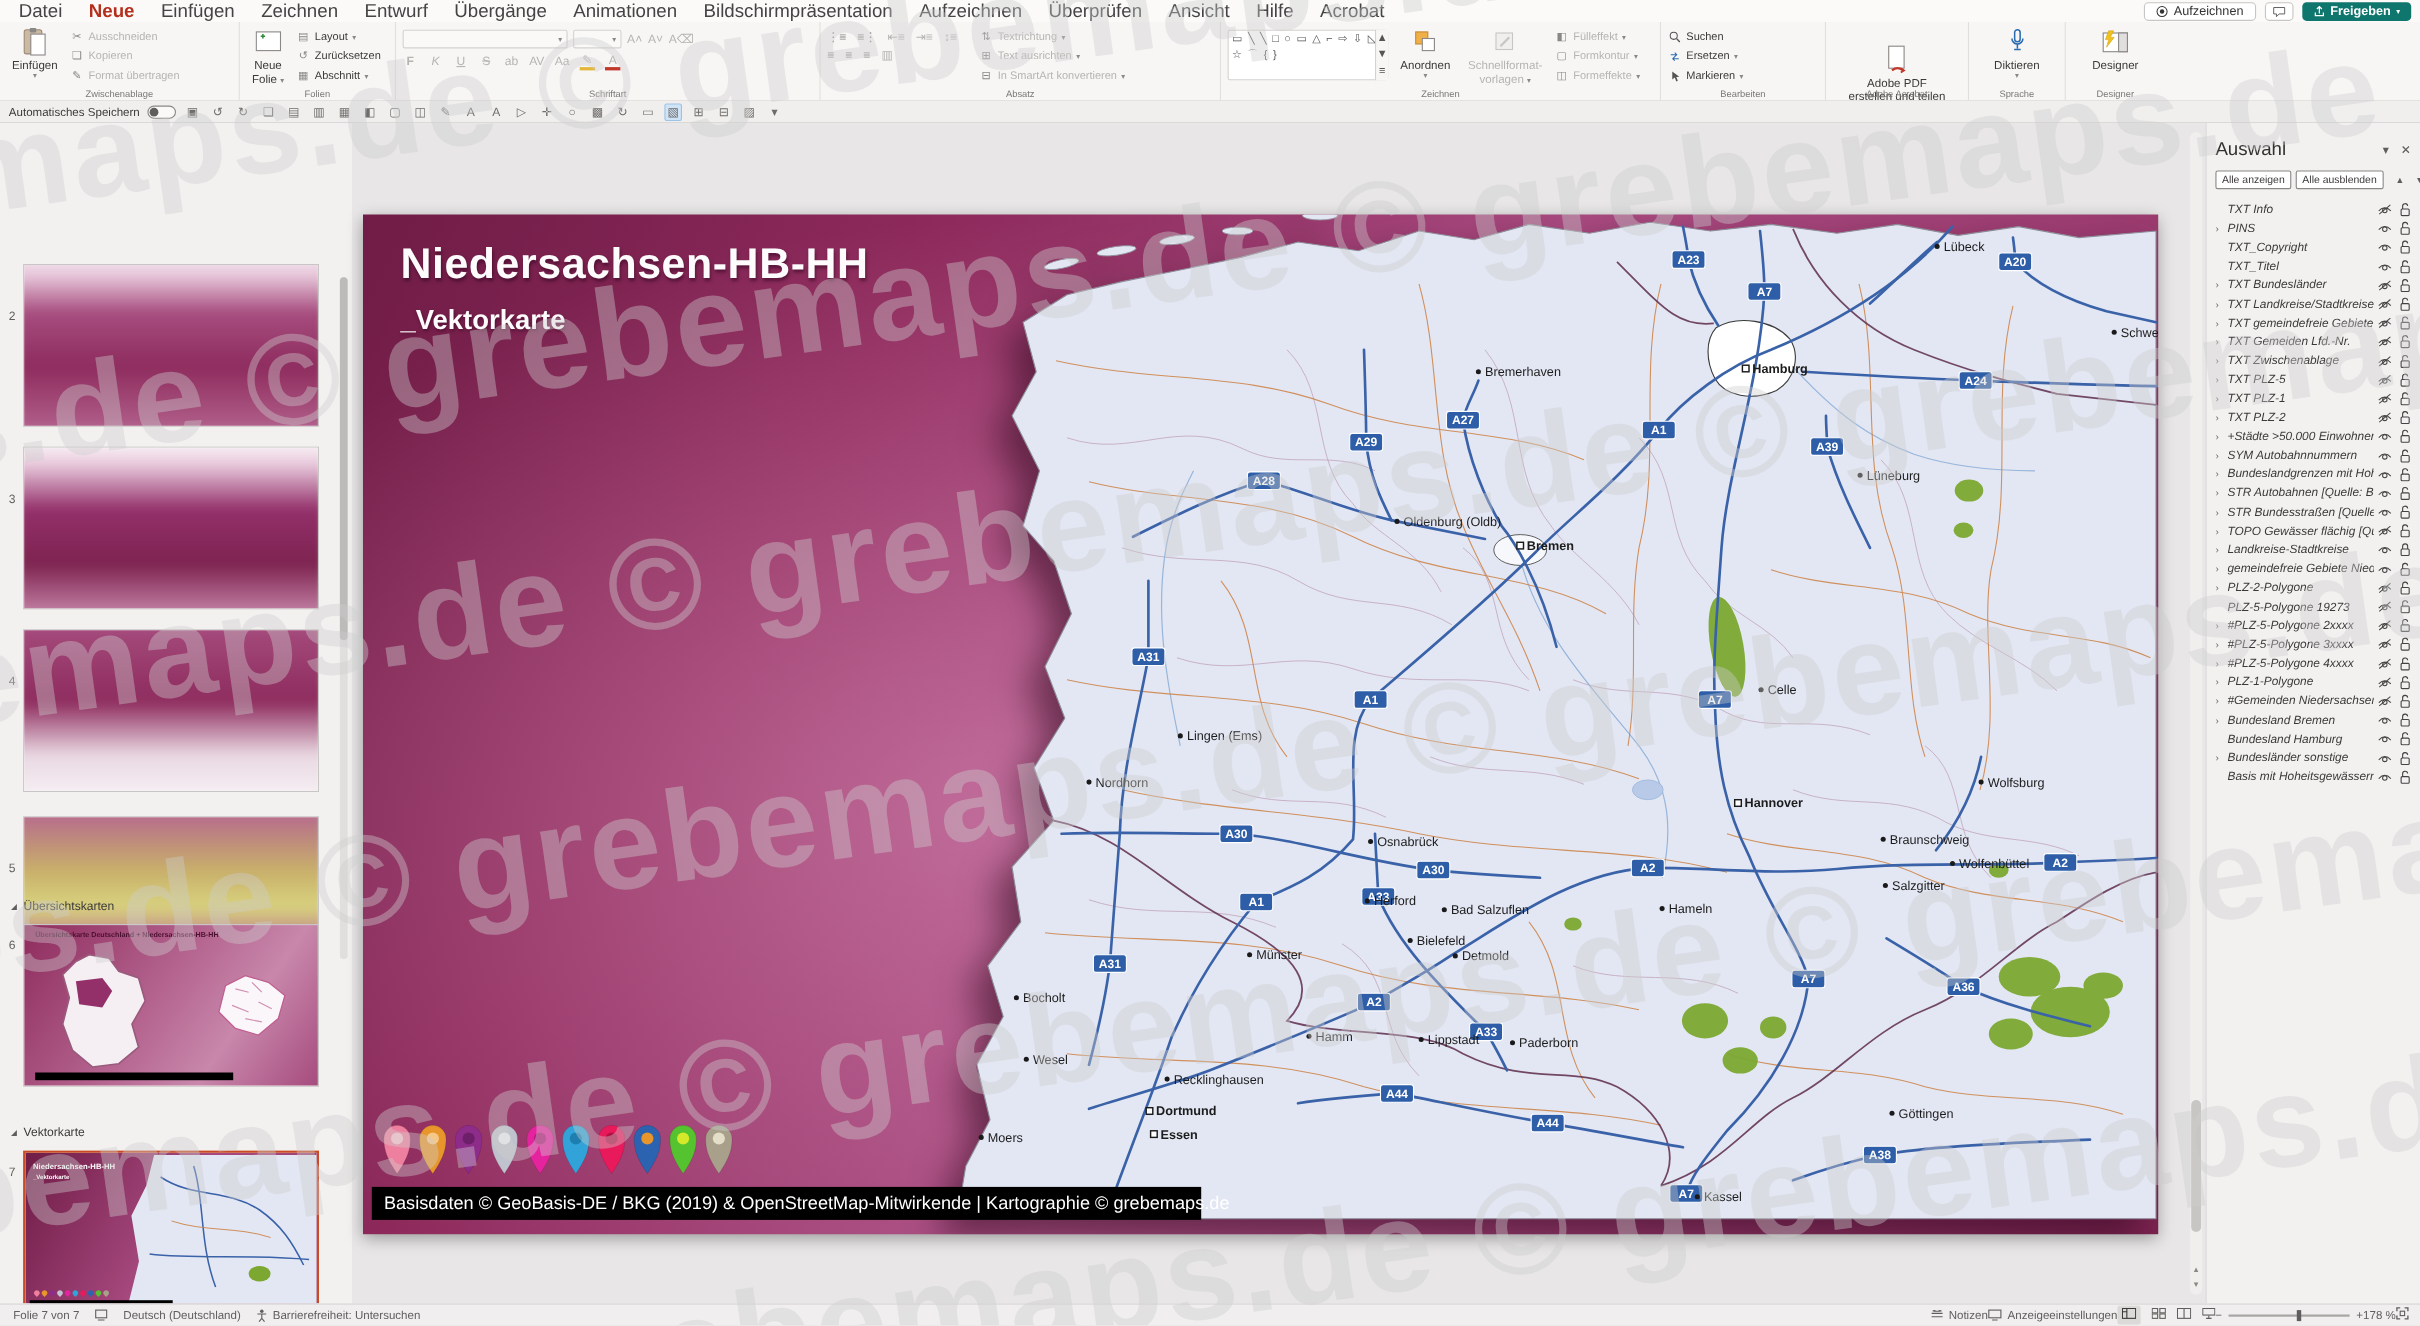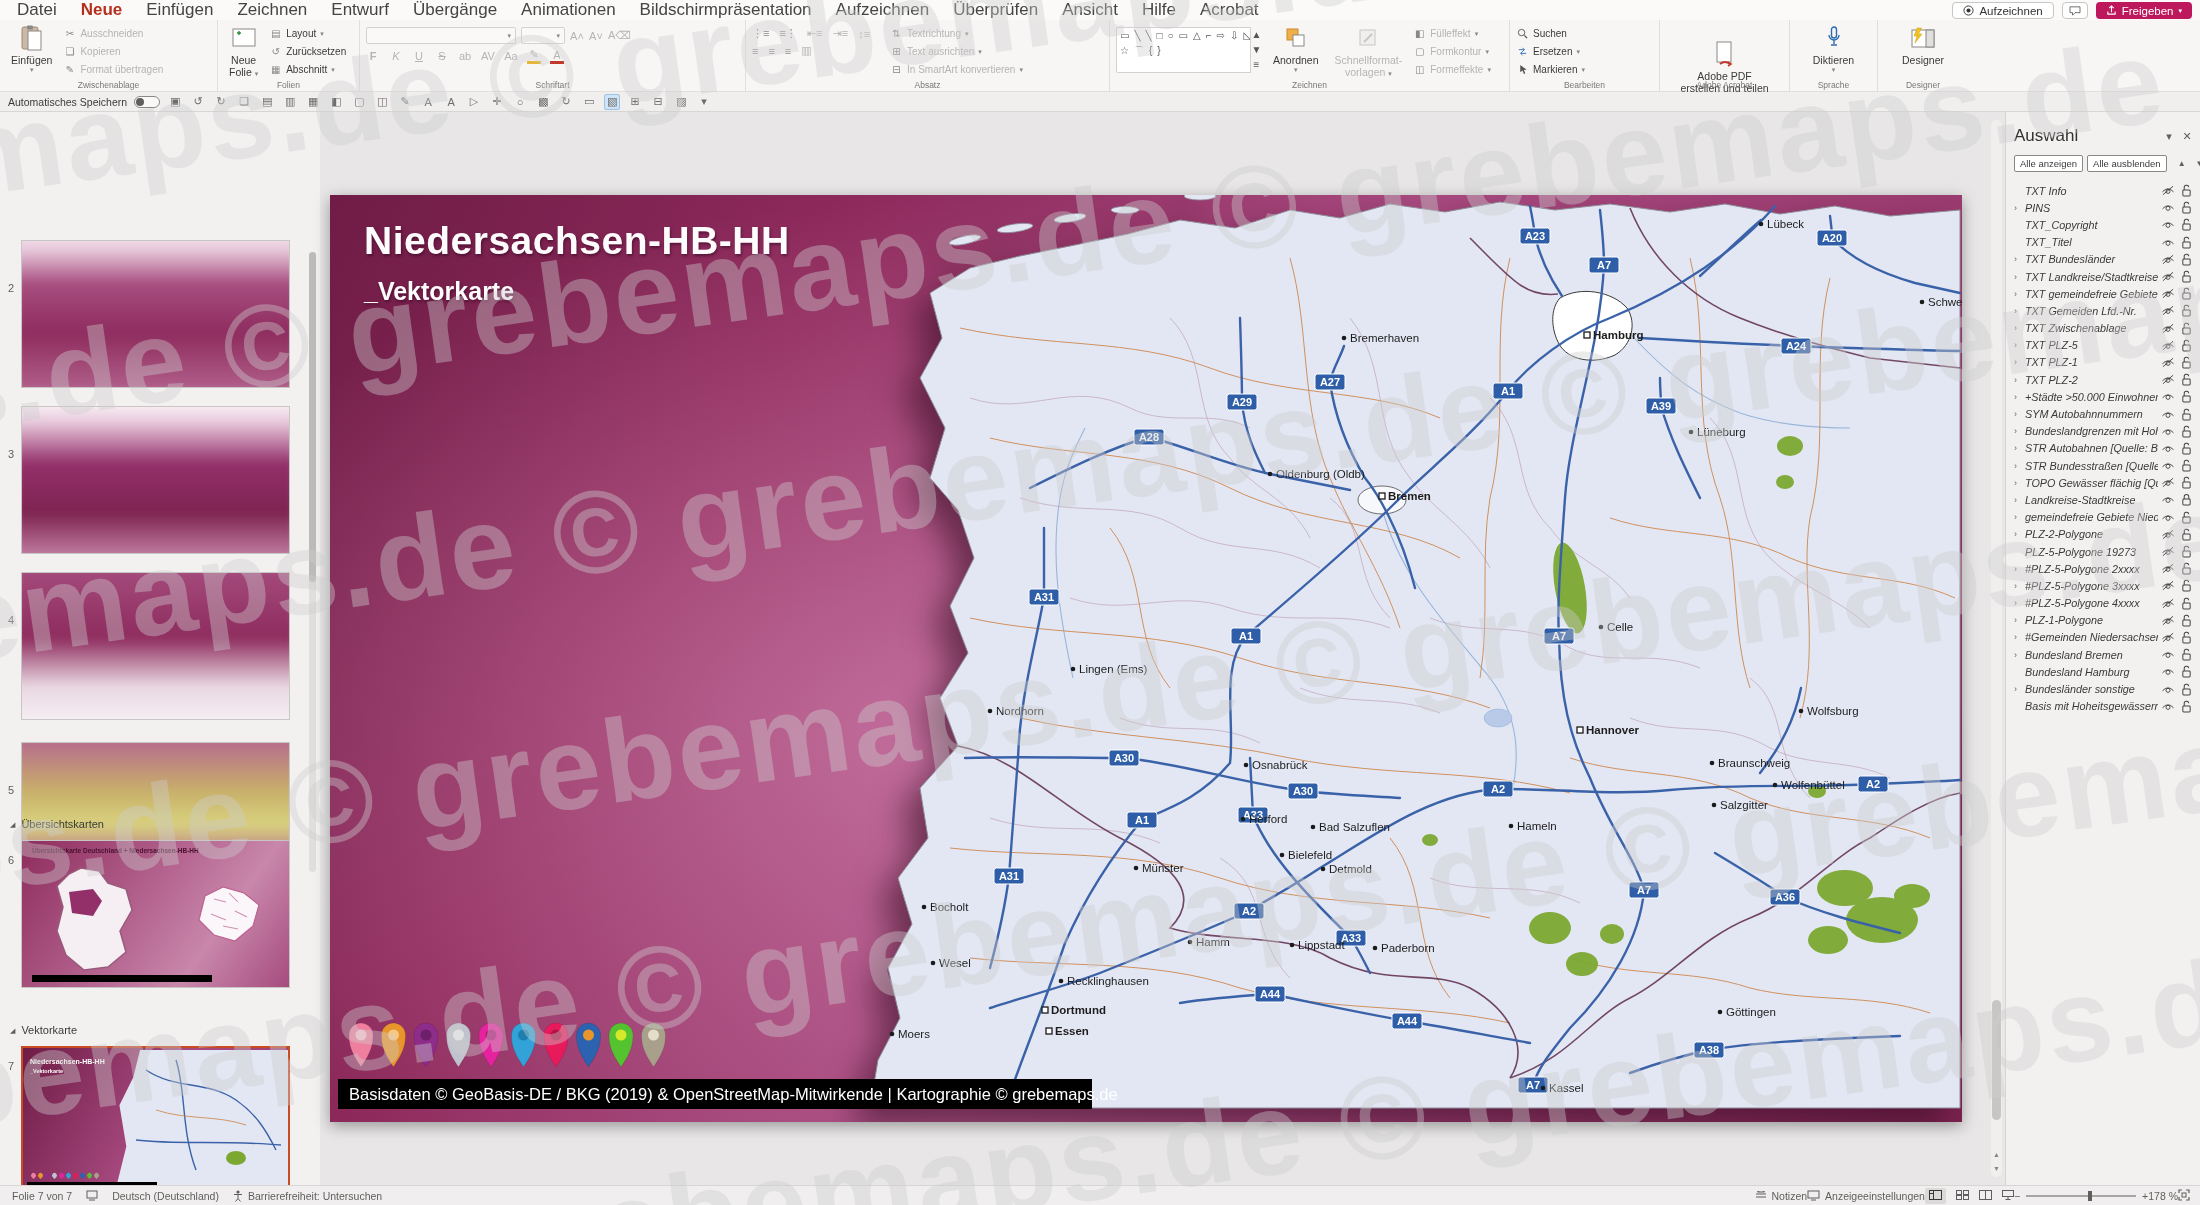--- a/index.html
+++ b/index.html
@@ -9,21 +9,21 @@
 
   
   .titlebar { position:absolute; left:0; top:0; width:2200px; height:20px; background:#fbfaf9; }
   .tabs { position:absolute; left:6px; top:0; height:20px; display:flex; align-items:center; gap:2px; }
   .tab { padding:2px 11px; font-size:17px; color:#444; cursor:default; position:relative; }
   .tab.active { font-weight:bold; color:#b5301c; }
   .tab.active::after { content:""; position:absolute; left:10px; right:10px; bottom:0; height:2.5px; background:#c43e1c; border-radius:2px; }
   .tb-right { position:absolute; right:8px; top:2px; display:flex; align-items:center; gap:8px; }
   .rec-btn { display:flex; align-items:center; gap:5px; border:1px solid #c8c6c4; background:#fff; border-radius:4px; padding:1px 10px; font-size:11.5px; color:#333; height:17px; }
   .cmt-btn { border:1px solid #c8c6c4; background:#fff; border-radius:4px; width:26px; height:17px; display:flex; align-items:center; justify-content:center; }
-  .share-btn { display:flex; align-items:center; gap:5px; background:#be185d; color:#fff; border-radius:4px; padding:1px 10px; font-size:11.5px; height:17px; font-weight:normal; }
+  .share-btn { display:flex; align-items:center; gap:5px; background:#0f766e; color:#fff; border-radius:4px; padding:1px 10px; font-size:11.5px; height:17px; font-weight:bold; }
 
   
   .ribbon { position:absolute; left:0; top:20px; width:2200px; height:72px; background:#f8f6f5; border-bottom:1px solid #e1dfdd; display:flex; }
   .rgroup { position:relative; height:100%; border-right:1px solid #e1dfdd; padding:3px 6px 13px 6px; display:flex; gap:6px; align-items:flex-start; }
   .rgroup-label { position:absolute; bottom:1px; left:0; right:0; text-align:center; font-size:8.5px; color:#7a7875; }
   .bigbtn { display:flex; flex-direction:column; align-items:center; justify-content:flex-start; font-size:10.5px; color:#3b3a39; padding:2px 5px; line-height:1.15; text-align:center; }
   .bigbtn .bicon { width:26px; height:26px; margin-bottom:3px; display:flex; align-items:center; justify-content:center; }
   .smallstack { display:flex; flex-direction:column; justify-content:flex-start; gap:3px; padding-top:3px; }
   .sbtn { display:flex; align-items:center; gap:4px; font-size:10px; color:#3b3a39; height:15px; white-space:nowrap; }
   .sbtn.dis, .dis { color:#b6b4b2; }

